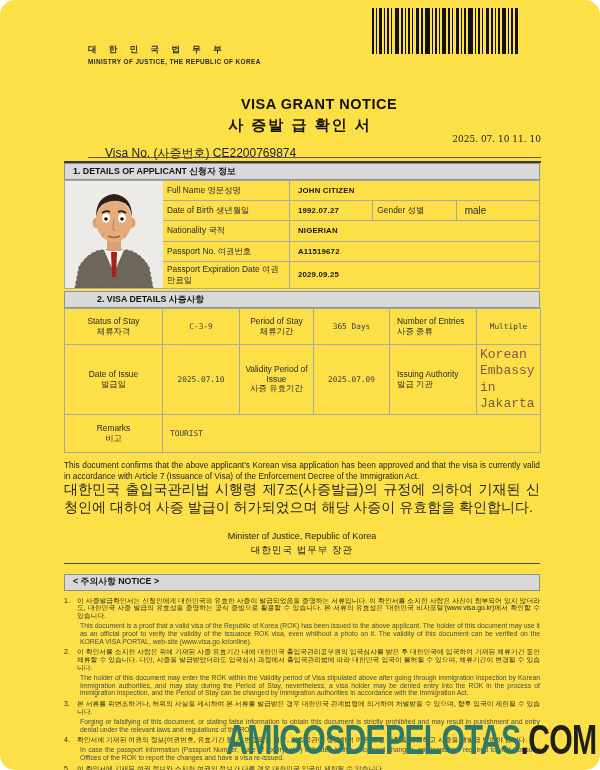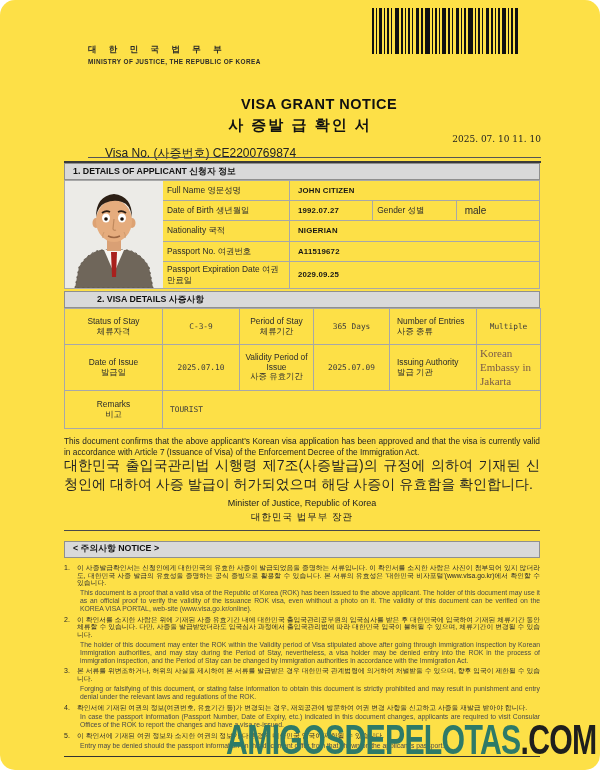--- a/index.html
+++ b/index.html
@@ -38,27 +38,27 @@
   .t1 tr { height:20px; }
   .t1 tr.tall { height:27px; }
   .photo-box { width:98px; height:107px; display:block; }
   
   .t2 td { text-align:center; padding:2px 3px; }
   .t2 .lbl { line-height:1.15;margin-left:12px; }
   .t2 .lbl .en { display:block; }
   .t2 .lbl .ko { display:block; }
   .t2 .left { text-align:left; padding-left:7px; }
   .t2 .mono { font-family:"DejaVu Sans Mono", monospace; font-size:7.8px; color:#3c3c3c; }
-  .t2 .authority-val { font-family:Liberation Serif, serif; font-size:11px; color:#7b5b49; text-align:left; line-height:1.25; }
+  .t2 .authority-val { font-family:Liberation Mono, monospace; font-size:13px; color:#7b5b49; text-align:left; line-height:1.25; }
   .t2 .r1 { height:36px; } .t2 .r2 { height:33px; } .t2 .r3 { height:38px; }
   
   .confirm { margin-top:7px; }
   .confirm .en { font-size:8.3px; line-height:1.28; color:#242424; text-align:justify; }
   .confirm .ko { font-size:14px; line-height:1.3; color:#242424; margin-top:-1px; text-align:justify; }
-  .signer-en { text-align:center; font-size:9px; color:#222; margin-top:5px; }
+  .signer-en { text-align:center; font-size:9px; color:#222; margin-top:14px; }
   .signer-ko { text-align:center; font-size:9.5px; color:#222; margin-top:3px; letter-spacing:1px; }
   .rule-mid { border-top:1.6px solid #4a4a4a; margin-top:6px; }
   
   .notice-bar { margin-top:10px; }
   .notice-list { margin-top:6px; }
   .n-item { position:relative; padding-left:13px; margin-bottom:3px; }
   .n-item .num { position:absolute; left:0; top:0; font-size:7px; color:#2b2b2b; }
   .n-item .ko { font-size:6.8px; line-height:7.8px; color:#2b2b2b; text-align:justify; }
   .n-item .en { font-size:6.8px; line-height:7.8px; color:#4a4a4a; text-align:justify; margin-top:2px; padding-left:3px; }
   .rule-bottom { border-top:1.2px solid #333; margin-top:6px; }

